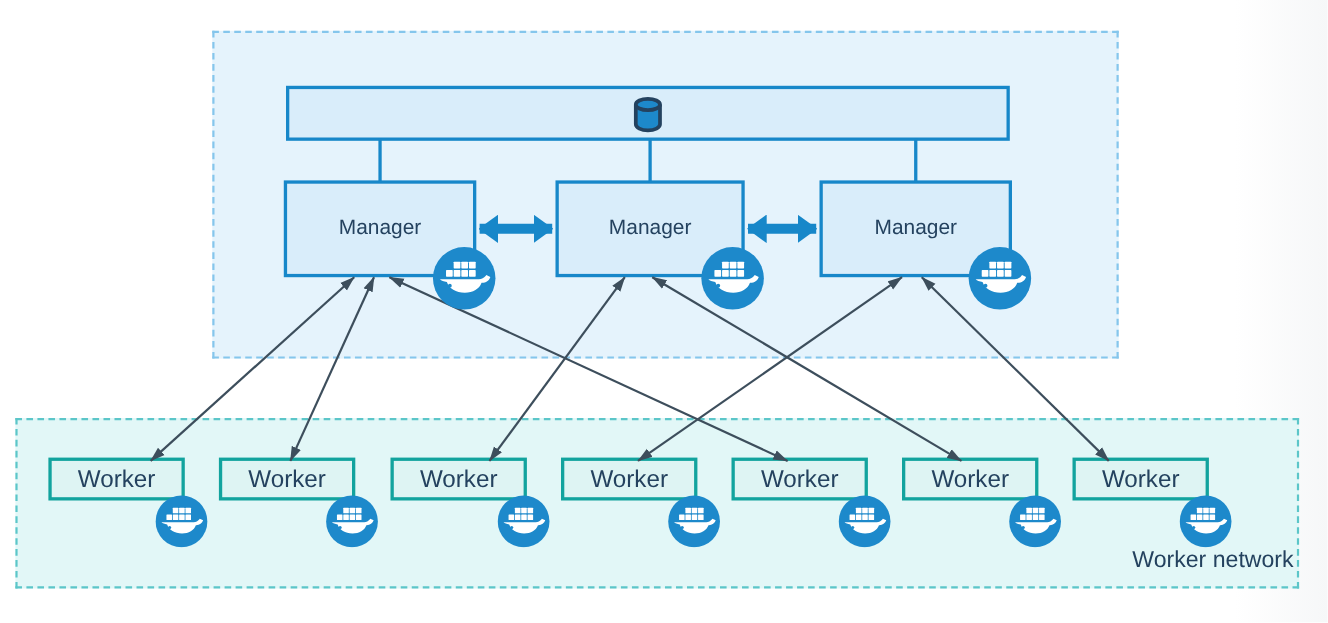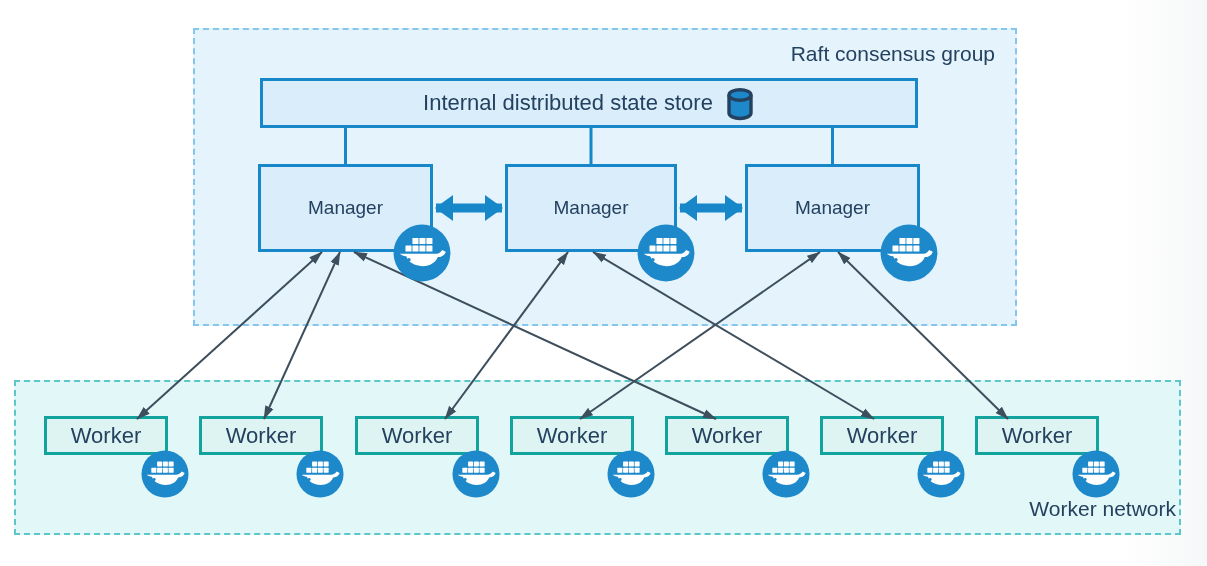--- a/index.html
+++ b/index.html
@@ -83,27 +83,25 @@
           <rect x="45.5" y="37" width="10.5" height="10.5" rx="1"></rect>
           <rect x="57.5" y="37" width="10.5" height="10.5" rx="1"></rect>
           <path d="M12,51.5 h61 c4.5,0 8,-1.8 10.5,-5 l1.2,-1.6 6.3,3.1 c-1.8,5.6 -7,9.1 -13,9.1 h-0.8 c-3.4,9.6 -13.4,15.6 -26.2,15.6 c-13.8,0 -24.9,-6.7 -28.2,-16.9 c-4.8,-0.9 -8.8,-2.2 -10.8,-4.3 z"></path>
         </g>
         <circle cx="27.5" cy="61.5" r="3" fill="currentColor"></circle>
       </symbol>
     </defs>
   </svg>
 
   <div class="group-box raft-box"></div>
-  <div class="group-label raft-label">Raft consensus group</div>
 
   <div class="group-box gossip-box"></div>
   <div class="group-label gossip-label">Worker network</div>
 
   <div class="node blue-node store-box">
-    <span>Internal distributed state store</span>
     <svg class="db-icon" width="30" height="34" viewBox="0 0 30 34">
       <path d="M4,8 v18 a11,5.5 0 0 0 22,0 v-18" fill="#1d89cb" stroke="#24425f" stroke-width="3.4" stroke-linejoin="round"></path>
       <ellipse cx="15" cy="8" rx="11" ry="5.2" fill="#1d89cb" stroke="#24425f" stroke-width="3.4"></ellipse>
     </svg>
   </div>
 
   <div class="node blue-node manager-box mgr-0">
     <span>Manager</span>
   </div>
   <div class="node blue-node manager-box mgr-1">

